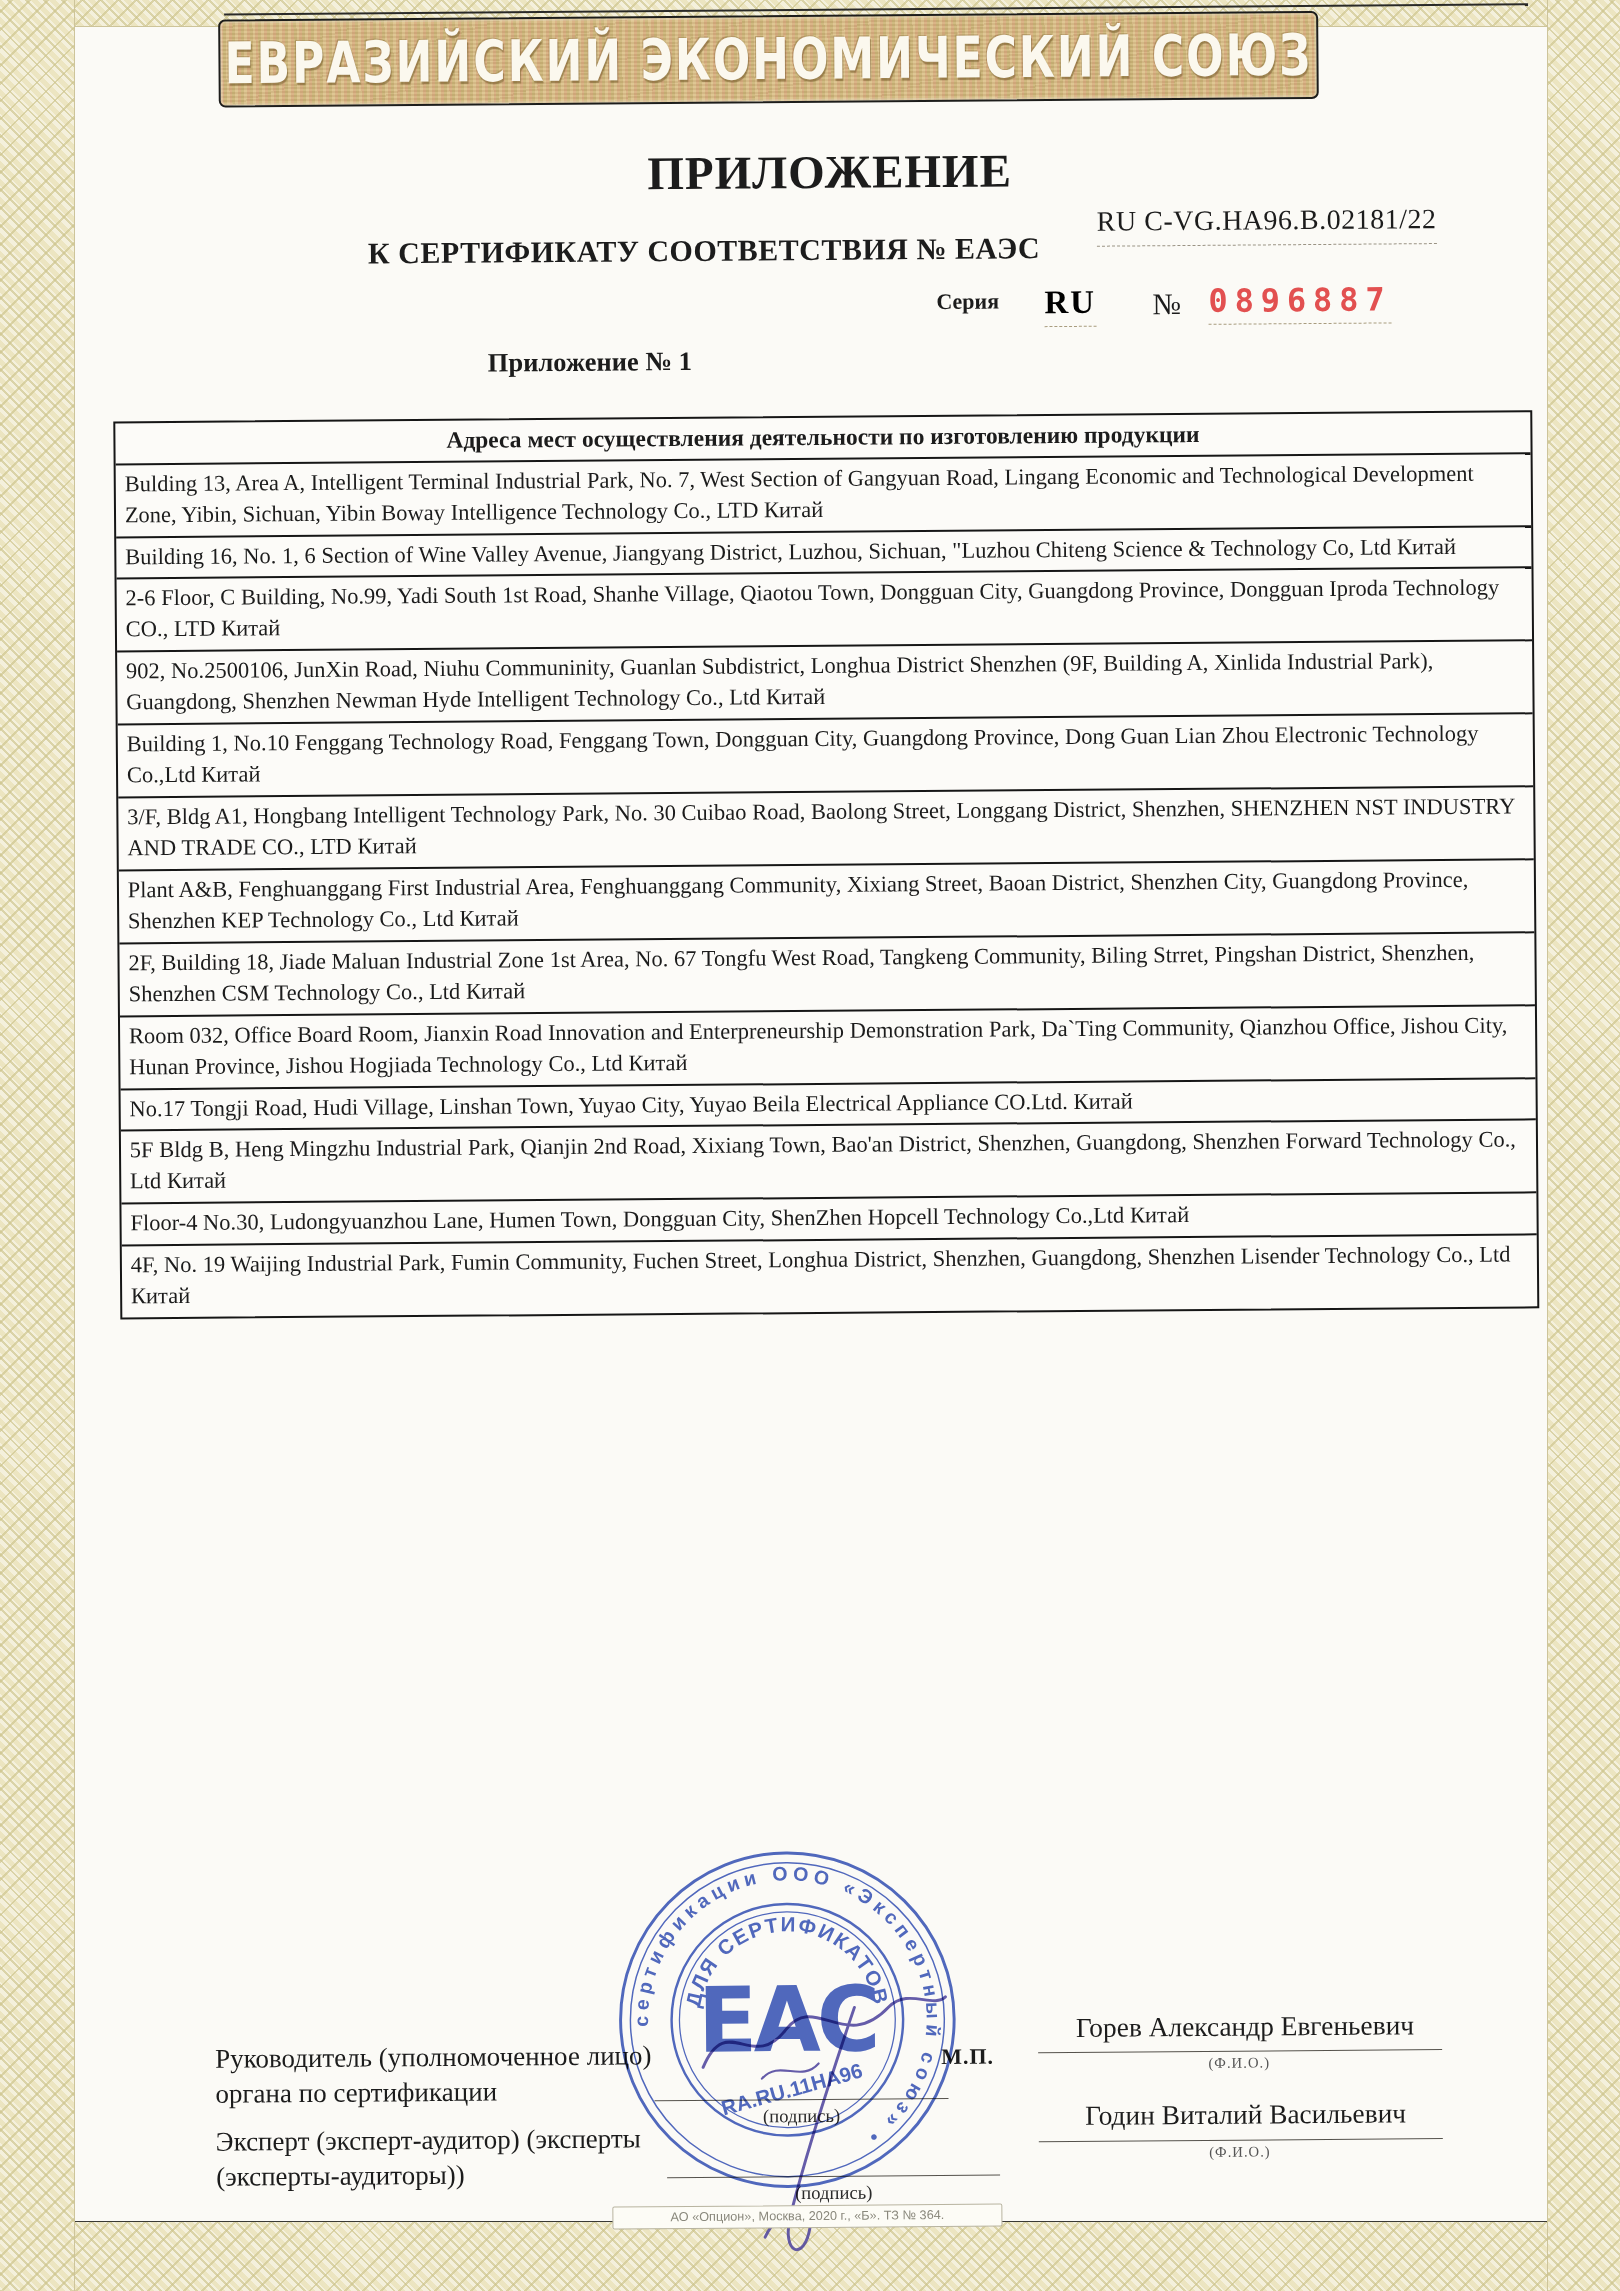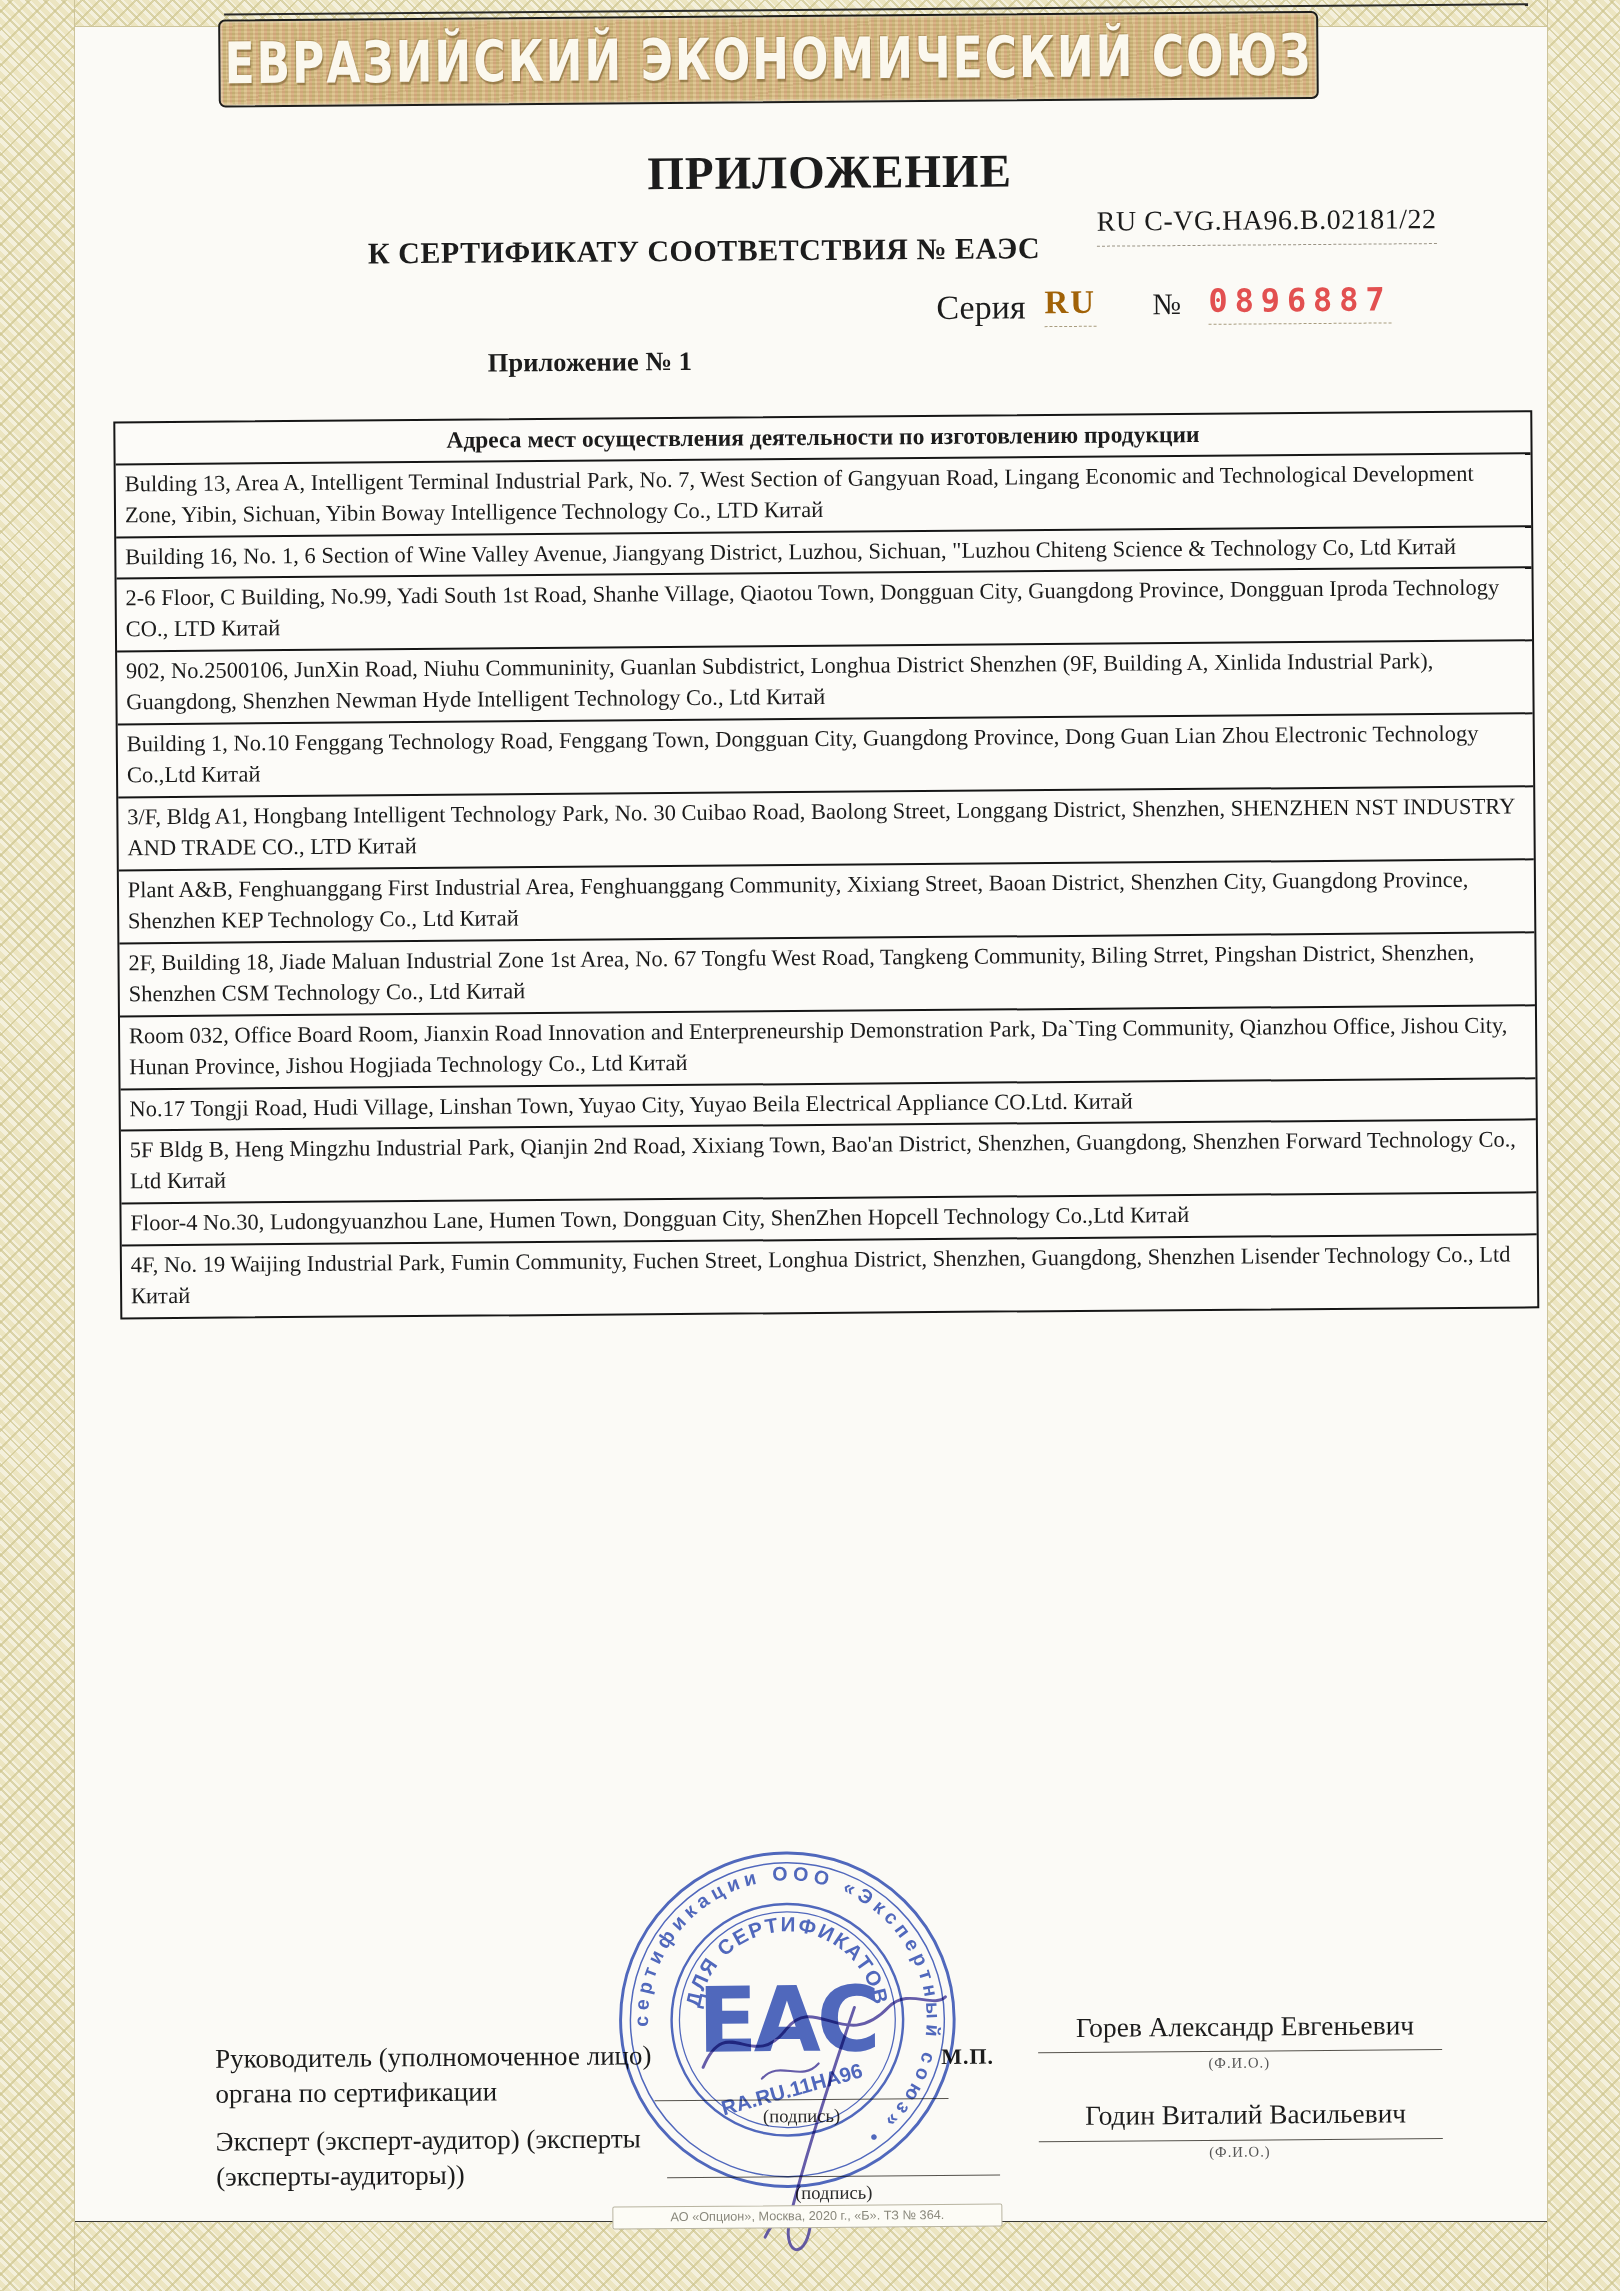--- a/index.html
+++ b/index.html
@@ -27,22 +27,22 @@
             repeating-linear-gradient(0deg, #cbad75 0 2px, #d9be86 2px 3.9px);
           display:flex;align-items:center;justify-content:center;box-shadow:inset 0 0 0 2px rgba(250,245,225,.35);}
   .banner span{display:inline-block;transform:scaleY(1.3);font-family:"DejaVu Sans",sans-serif;
           font-weight:800;font-size:44px;letter-spacing:2px;color:#fbf8ee;white-space:nowrap;
           text-shadow:1px 2px 1px rgba(112,86,36,.55), -1px -1px 0 rgba(112,86,36,.3);}
 
   .title{position:absolute;left:655px;top:145px;font-size:47px;font-weight:bold;letter-spacing:1px;}
   .subtitle{position:absolute;left:375px;top:233px;font-size:30px;font-weight:bold;letter-spacing:0.5px;}
   .certnum{position:absolute;left:1104px;top:208px;font-size:28px;letter-spacing:0.5px;
            border-bottom:1.5px dashed #9a9384;padding-bottom:7.8px;}
-  .series-label{position:absolute;left:943px;top:290px;font-size:34px;}
-  .series-value{position:absolute;left:1051px;top:286px;font-size:33px;font-weight:bold;color:#a16207;
+  .series-label{position:absolute;left:943px;top:290px;font-size:22px;font-weight:bold;}
+  .series-value{position:absolute;left:1051px;top:286px;font-size:33px;font-weight:bold;color:#000000;
                 border-bottom:1.5px dashed #a89c7e;padding-bottom:4.9px;letter-spacing:2px;}
   .num-sign{position:absolute;left:1159px;top:290px;font-size:30px;}
   .blank-number{position:absolute;left:1215px;top:285px;font-family:"DejaVu Sans Mono",monospace;
                 font-size:32px;font-weight:bold;color:#e25050;letter-spacing:6.9px;
                 border-bottom:1.5px dashed #a89c7e;padding-bottom:3.9px;}
   .appendix{position:absolute;left:0;top:345px;width:1192px;text-align:center;font-size:26.5px;font-weight:bold;}
 
   .addr-table{position:absolute;left:119px;top:416px;width:1415px;border:2.5px solid #161616;background:rgba(255,255,255,.25);}
   .addr-table .thead{padding:5.9px 9.8px 6.9px;text-align:center;font-size:23.5px;font-weight:bold;}
   .addr-table .trow{border-top:2.5px solid #161616;padding:2.9px 8.8px 5.9px;font-size:22.5px;line-height:1.38;}

